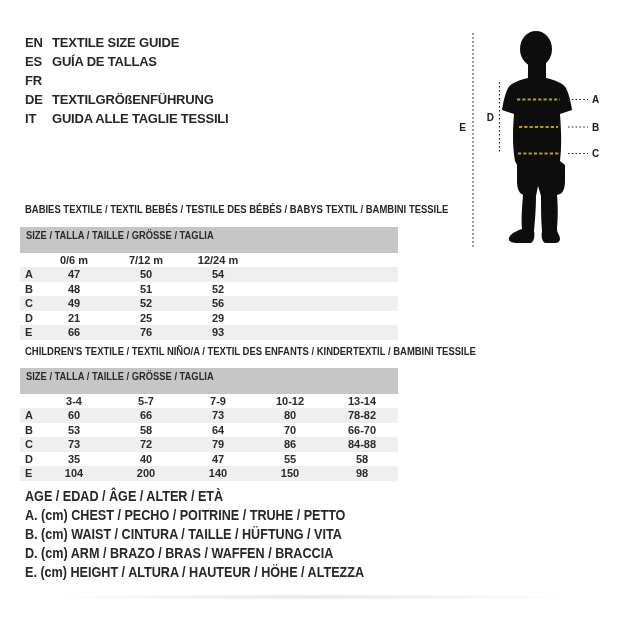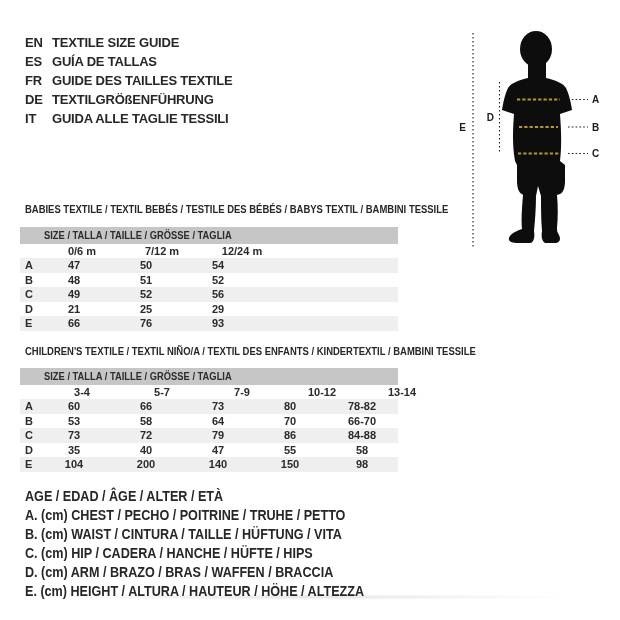--- a/index.html
+++ b/index.html
@@ -23,24 +23,24 @@
     position:absolute; left:25px; font-size:11px; font-weight:bold;
     white-space:nowrap; transform:scaleX(.86); transform-origin:0 50%;
   }
   .babies-title { top:203px; }
   .children-title { top:345px; }
 
   
   .sizetable { position:absolute; left:20px; width:378px; font-size:11px; font-weight:bold; color:#2b2b2b; }
   .babies-table { top:227px; }
   .children-table { top:368px; }
-  .size-bar { height:17px; line-height:17px; background:#c6c6c6; padding-left:24px; white-space:nowrap; }
+  .size-bar { height:26px; line-height:17px; background:#c6c6c6; padding-left:6px; white-space:nowrap; }
   .size-bar span { display:inline-block; transform:scaleX(.85); transform-origin:0 50%; }
   .trow { display:grid; grid-template-columns:18px repeat(5,72px); height:14.5px; line-height:14.5px; }
-  .trow.thead { height:14px; line-height:14px;gap:8px; }
+  .trow.thead { height:14px; line-height:14px; }
   .trow .rl { padding-left:5px; text-align:left; }
   .trow .cv { text-align:center; }
   .zebra { background:#efefef; }
 
   
   .legend { position:absolute; left:25px; top:487px; }
   .legend-line { height:19px; line-height:19px; font-size:14px; font-weight:bold; white-space:nowrap; }
   .legend-line span { display:inline-block; transform:scaleX(.9); transform-origin:0 50%; }
 
   
@@ -58,21 +58,20 @@
     <div class="lang-row">
       <span class="lang-code">EN</span>
       <span class="lang-title">TEXTILE SIZE GUIDE</span>
     </div>
     <div class="lang-row">
       <span class="lang-code">ES</span>
       <span class="lang-title">GUÍA DE TALLAS</span>
     </div>
     <div class="lang-row">
       <span class="lang-code">FR</span>
-      <span class="lang-title">GUIDE DES TAILLES TEXTILE</span>
     </div>
     <div class="lang-row">
       <span class="lang-code">DE</span>
       <span class="lang-title">TEXTILGRÖßENFÜHRUNG</span>
     </div>
     <div class="lang-row">
       <span class="lang-code">IT</span>
       <span class="lang-title">GUIDA ALLE TAGLIE TESSILI</span>
     </div>
   </div>
@@ -241,20 +240,19 @@
       <span class="cv">140</span>
       <span class="cv">150</span>
       <span class="cv">98</span>
     </div>
   </div>
 
   <div class="legend">
     <div class="legend-line"><span>AGE / EDAD / ÂGE / ALTER / ETÀ</span></div>
     <div class="legend-line"><span>A. (cm) CHEST / PECHO / POITRINE / TRUHE / PETTO</span></div>
     <div class="legend-line"><span>B. (cm) WAIST / CINTURA / TAILLE / HÜFTUNG / VITA</span></div>
-    <div class="legend-line"><span>C. (cm) HIP / CADERA / HANCHE / HÜFTE / HIPS</span></div>
     <div class="legend-line"><span>D. (cm) ARM / BRAZO / BRAS / WAFFEN / BRACCIA</span></div>
     <div class="legend-line"><span>E. (cm) HEIGHT / ALTURA / HAUTEUR / HÖHE / ALTEZZA</span></div>
   </div>
 
   <div class="bottom-shadow"></div>
 
 </div>
 
 </body></html>

